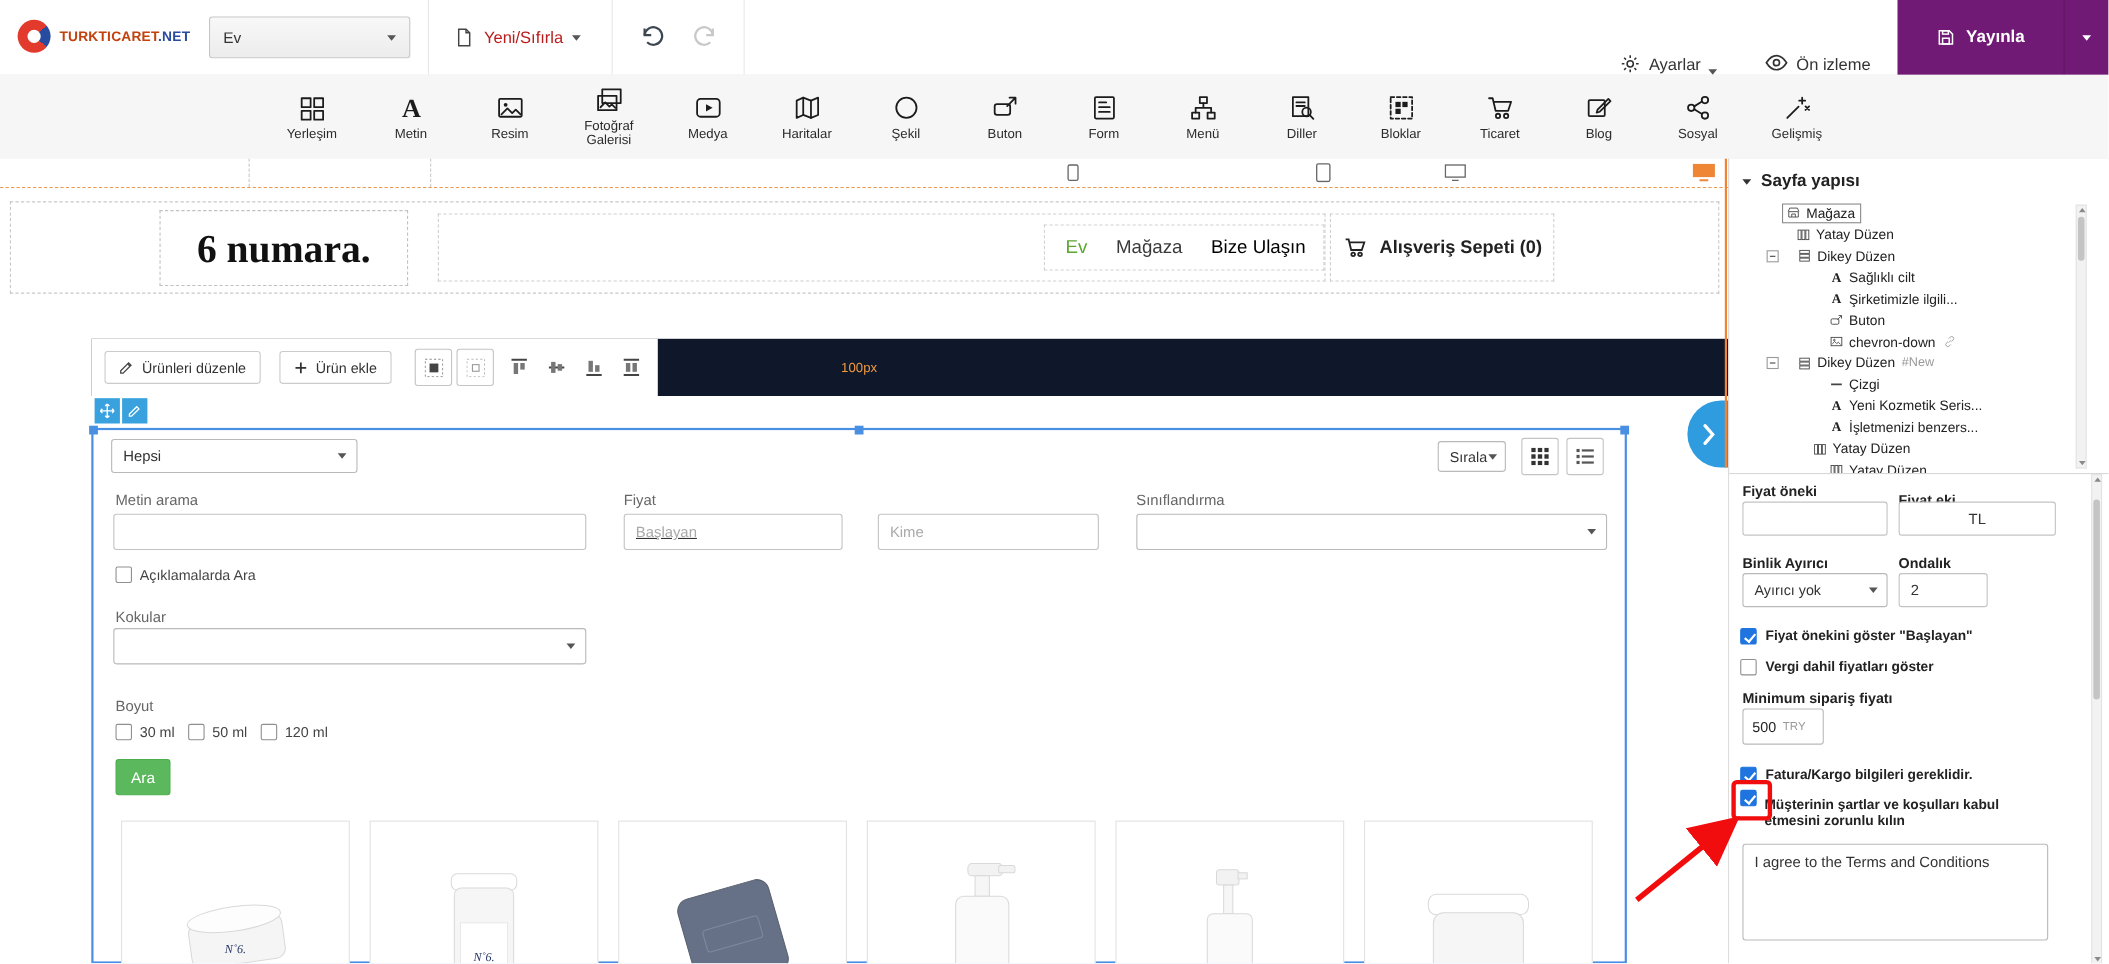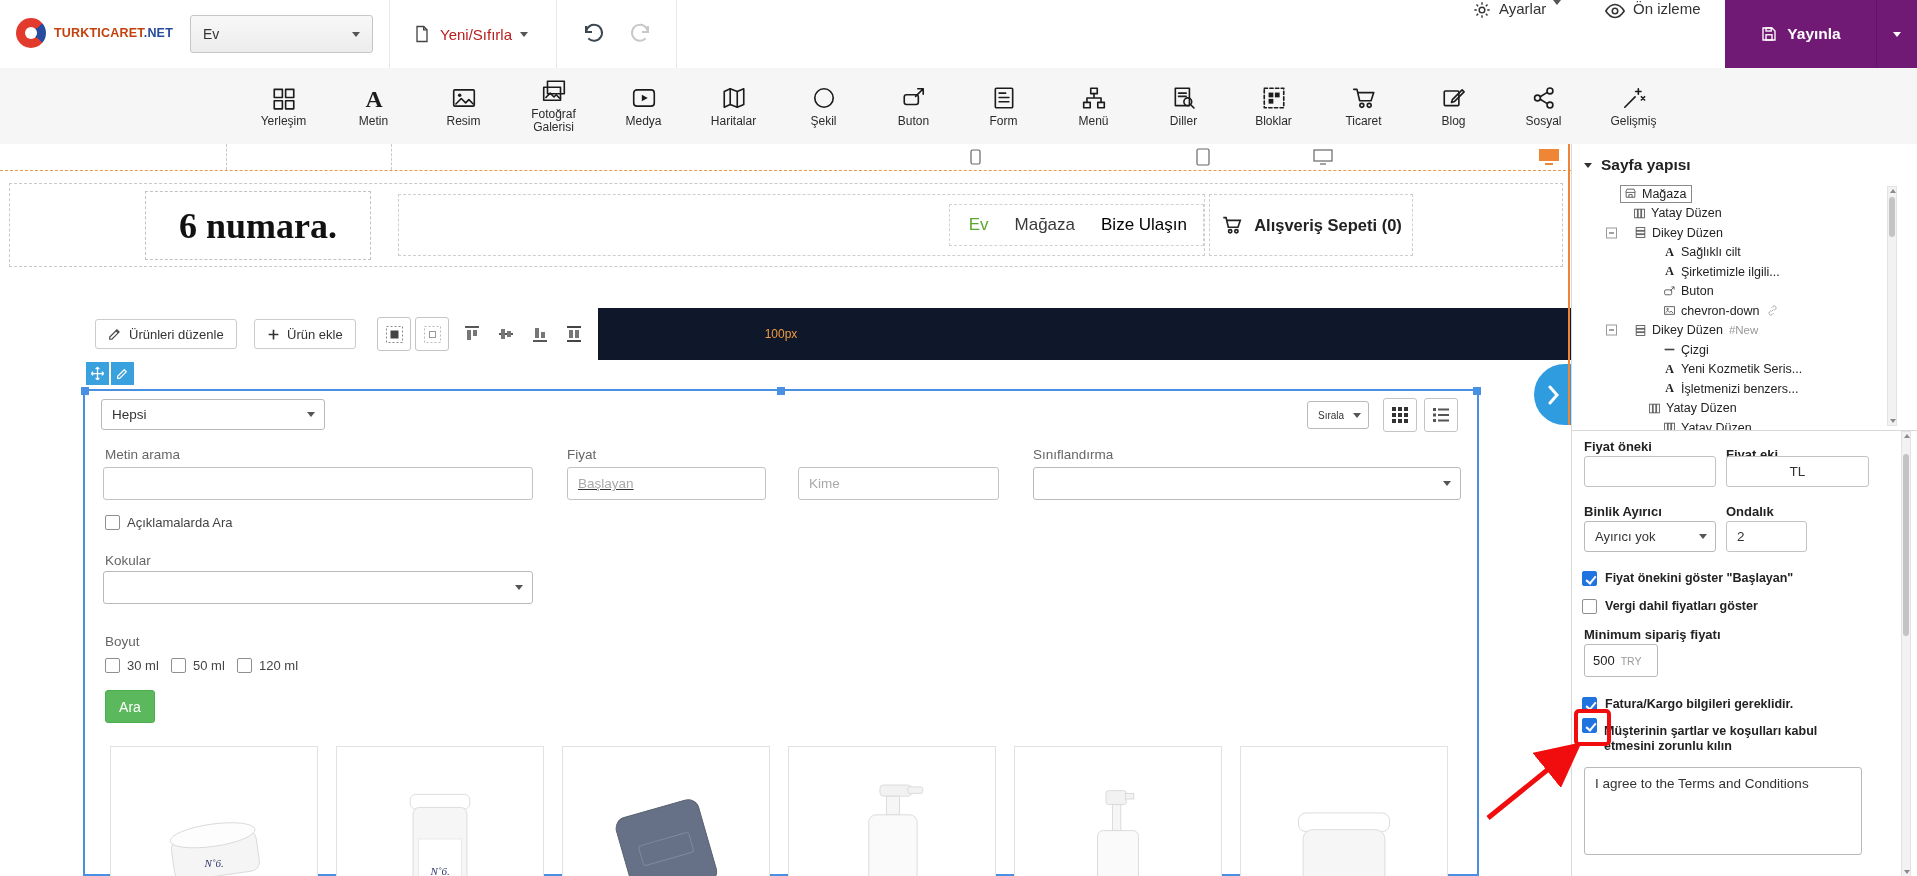--- a/index.html
+++ b/index.html
@@ -18,21 +18,21 @@
   .bname{font-size:12.5px;font-weight:bold;letter-spacing:.2px}
   .bname .r{color:#c2410c}.bname .b{color:#274b9f}
   .tsel{position:absolute;left:190px;top:15px;width:183px;height:38px;box-sizing:border-box;
         border:1px solid #c6c6c6;border-radius:3px;background:linear-gradient(#f8f8f8,#ececec);
         display:flex;align-items:center;padding:0 12px;font-size:14px;color:#333;cursor:pointer}
   .caret{width:0;height:0;border-left:4px solid transparent;border-right:4px solid transparent;border-top:5px solid #555;display:inline-block}
   .tsel .caret{margin-left:auto}
   .newreset{position:absolute;left:404px;top:0;height:68px;display:flex;align-items:center;gap:8px;padding:0 8px;cursor:pointer}
   .newreset .lb{font-size:15px;color:#b91c1c}
   .iconbtn{position:absolute;top:17px;width:34px;height:34px;display:flex;align-items:center;justify-content:center;cursor:pointer}
-  .tright{position:absolute;top:0;height:68px;display:flex;align-items:flex-start;gap:7px;cursor:pointer}
+  .tright{position:absolute;top:0;height:68px;display:flex;align-items:flex-end;gap:7px;cursor:pointer}
   .tright .lb{font-size:15px;color:#333}
   .publish{position:absolute;left:1725px;top:0;width:192px;height:68px;background:#701a75;display:flex;color:#fff;cursor:pointer}
   .publish .main{flex:1;display:flex;align-items:center;justify-content:center;gap:9px;font-size:15.5px;font-weight:bold}
   .publish .drop{width:40px;border-left:1px solid rgba(0,0,0,.15);display:flex;align-items:center;justify-content:center}
   .publish .drop .caret{border-top-color:#fff}
 
   
   .toolbar{position:absolute;left:0;top:68px;width:1917px;height:76px;background:#f6f6f6;
            border-bottom:1px solid #d9d9d9;display:flex;justify-content:center}
   .tool{width:90px;display:flex;flex-direction:column;align-items:center;justify-content:center;gap:4px;cursor:pointer}
@@ -419,21 +419,21 @@
 
     <div class="fpanel">
       <div class="hdot" style="left:-4px;top:-4px"></div>
       <div class="hdot" style="left:692px;top:-4px"></div>
       <div class="hdot" style="right:-4px;top:-4px"></div>
 
       <div class="fsel" style="left:16px;top:8px;width:224px;height:31px">
         <span>Hepsi</span>
         <span class="caret"></span>
       </div>
-      <div class="fsel" style="left:1222px;top:10px;width:62px;height:28px;font-size:10px;padding-right:20px">
+      <div class="fsel" style="left:1222px;top:10px;width:62px;height:28px;font-size:13px;padding-right:20px">
         <span>Sırala</span>
         <span class="caret" style="right:7px"></span>
       </div>
       <div class="viewbtn" style="left:1298px">
         <svg width="16" height="16" viewBox="0 0 16 16">
           <g fill="#333">
               <rect x="0" y="0" width="4" height="4"></rect>
               <rect x="6" y="0" width="4" height="4"></rect>
               <rect x="12" y="0" width="4" height="4"></rect>
               <rect x="0" y="6" width="4" height="4"></rect>

